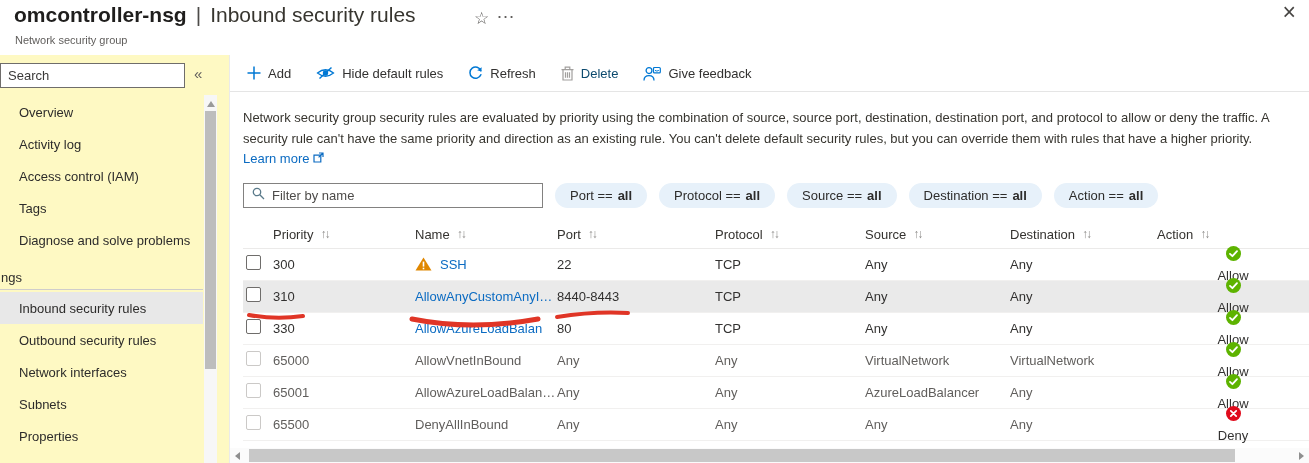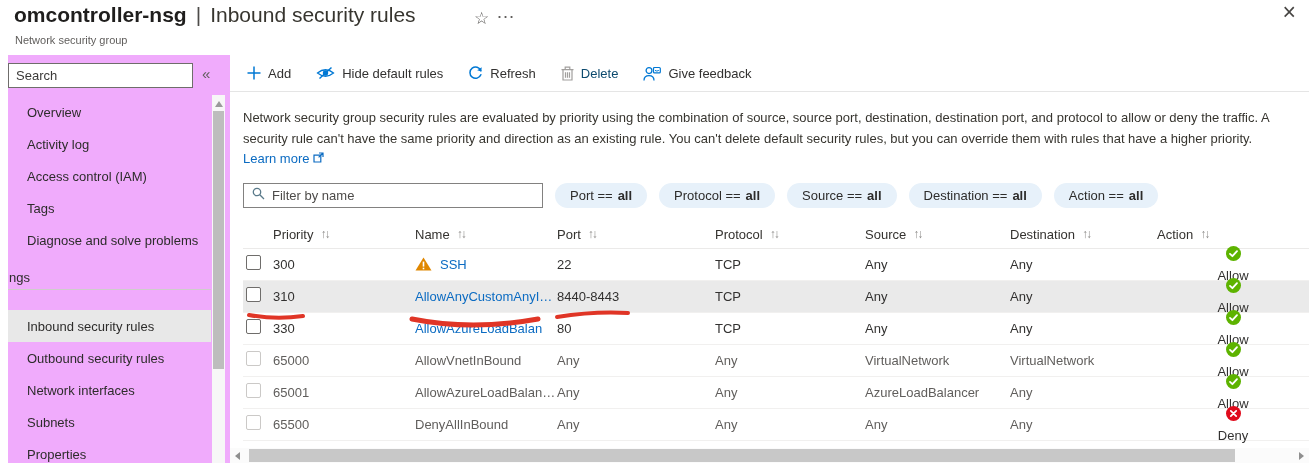--- a/index.html
+++ b/index.html
@@ -11,30 +11,30 @@
   .title-row { position:absolute; left:14px; top:3px; display:flex; align-items:flex-start; font-size:21px; white-space:nowrap; }
   .title-primary { font-weight:700; color:#1f1e1d; }
   .title-sep { margin:0 9px; color:#4d4b49; font-weight:400; }
   .title-secondary { font-weight:400; color:#37352f; }
   .hdr-star { position:absolute; left:474px; top:8px; font-size:17px; color:#5f5d5b; cursor:pointer; }
   .hdr-more { position:absolute; left:496px; top:1px; font-size:19px; color:#5f5d5b; cursor:pointer; letter-spacing:1px; }
   .hdr-close { position:absolute; right:13px; top:1px; font-size:23px; color:#484644; cursor:pointer; line-height:1; }
   .subtitle { position:absolute; left:15px; top:34px; font-size:11px; color:#605e5c; }
 
   
-  .sidebar { position:absolute; top:55px; left:8px; width:230px; bottom:0; border-right:1px solid #eaeaea; background:#f0abfc; }
+  .sidebar { position:absolute; top:55px; left:0; width:230px; bottom:0; border-right:1px solid #eaeaea; background:#fef9c3; }
   .search-box { position:absolute; left:0; top:8px; width:185px; height:25px; border:1px solid #6f6d6b; background:#fff;
                 font-family:"Liberation Sans",sans-serif; font-size:13px; color:#323130; padding:0 7px; outline:none; }
   .search-box::placeholder { color:#3b3a39; opacity:1; }
   .collapse-btn { position:absolute; left:194px; top:10px; font-size:15px; color:#605e5c; cursor:pointer; }
   .nav { position:absolute; top:41px; left:0; width:203px; }
   .nav-item { height:32px; display:flex; align-items:center; padding-left:19px; font-size:13px; color:#2d2c2b; cursor:pointer; white-space:nowrap; overflow:hidden; }
   .nav-item.selected { background:#e8e8e8; }
   .nav-header { margin-top:10px; height:24px; display:flex; align-items:center; padding-left:1px; font-size:13px; color:#2d2c2b;
-                border-bottom:1px solid #cfcdcb; margin-bottom:20px; white-space:nowrap; }
+                border-bottom:1px solid #cfcdcb; margin-bottom:2px; white-space:nowrap; }
   .vscroll { position:absolute; left:204px; top:40px; width:13px; bottom:0; background:#f7f7f7; }
   .vscroll-thumb { position:absolute; left:1px; top:16px; width:11px; height:258px; background:#bdbdbd; cursor:pointer; }
   .tri-up { position:absolute; left:3px; top:6px; width:0; height:0; border-left:4px solid transparent; border-right:4px solid transparent; border-bottom:6px solid #9a9a9a; }
 
   
   .main { position:absolute; left:230px; top:55px; right:0; bottom:0; background:#fff; }
   .toolbar { height:37px; display:flex; align-items:center; padding-left:17px; gap:25px; border-bottom:1px solid #e5e5e5; }
   .tb-btn { display:flex; align-items:center; gap:7px; font-size:13px; color:#323130; cursor:pointer; white-space:nowrap; }
   .tb-btn.disabled { color:#0c4a6e; cursor:default; }
   .tb-btn svg { display:block; }

